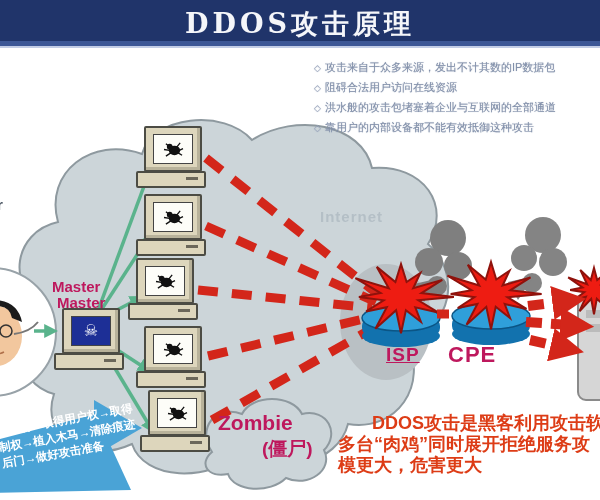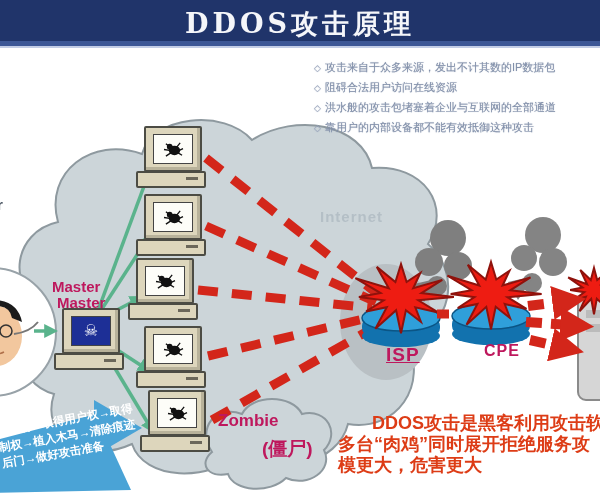--- a/index.html
+++ b/index.html
@@ -36,24 +36,24 @@
   .slot{position:absolute;right:6px;top:4px;width:12px;height:3px;background:#6b675a;}
   .pc.master .screen{background:#1d2f96;}
   .pc.master .skull{color:#fff;font-size:16px;line-height:1;font-family:"DejaVu Sans",sans-serif;}
 
   
   .navy{color:#be185d;font-weight:bold;z-index:10;white-space:nowrap;}
   #lbl-master{left:52px;top:279px;font-size:15px;line-height:16px;}
   #lbl-master .l2{margin-left:5px;}
   #lbl-internet{left:312px;top:208px;color:#b4bfc6;font-weight:bold;font-size:15px;
                 letter-spacing:1px;z-index:4;margin-left:8px;}
-  #lbl-zombie{left:218px;top:411px;font-size:17px;}
+  #lbl-zombie{left:218px;top:411px;font-size:21px;}
   #lbl-zombie-cn{left:226px;top:436px;font-size:19px;margin-left:36px;}
   #lbl-isp{left:386px;top:344px;font-size:19px;letter-spacing:1px;text-decoration:underline;}
-  #lbl-cpe{left:484px;top:342px;font-size:16px;letter-spacing:1px;}
+  #lbl-cpe{left:448px;top:342px;font-size:22px;letter-spacing:1px;}
   #hacker-frag{left:-3px;top:196px;color:#3a4654;font-size:15px;font-weight:bold;z-index:10;}
 
   
   #callout-text{left:-5px;top:424px;z-index:11;transform:rotate(-10deg);transform-origin:0 0;}
   #callout-text div{color:#fff;font-weight:bold;font-size:11.5px;line-height:16px;white-space:nowrap;}
 
   
   #summary{left:338px;top:413px;width:300px;z-index:10;}
   #summary p{margin:0;color:#dd3c16;font-weight:bold;font-size:18px;line-height:21px;white-space:nowrap;}
   #summary p.first{text-indent:34px;}

